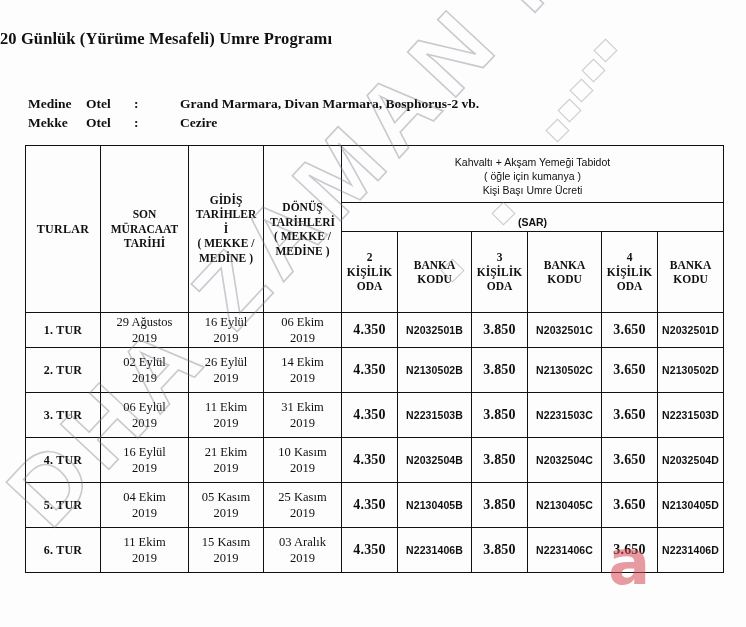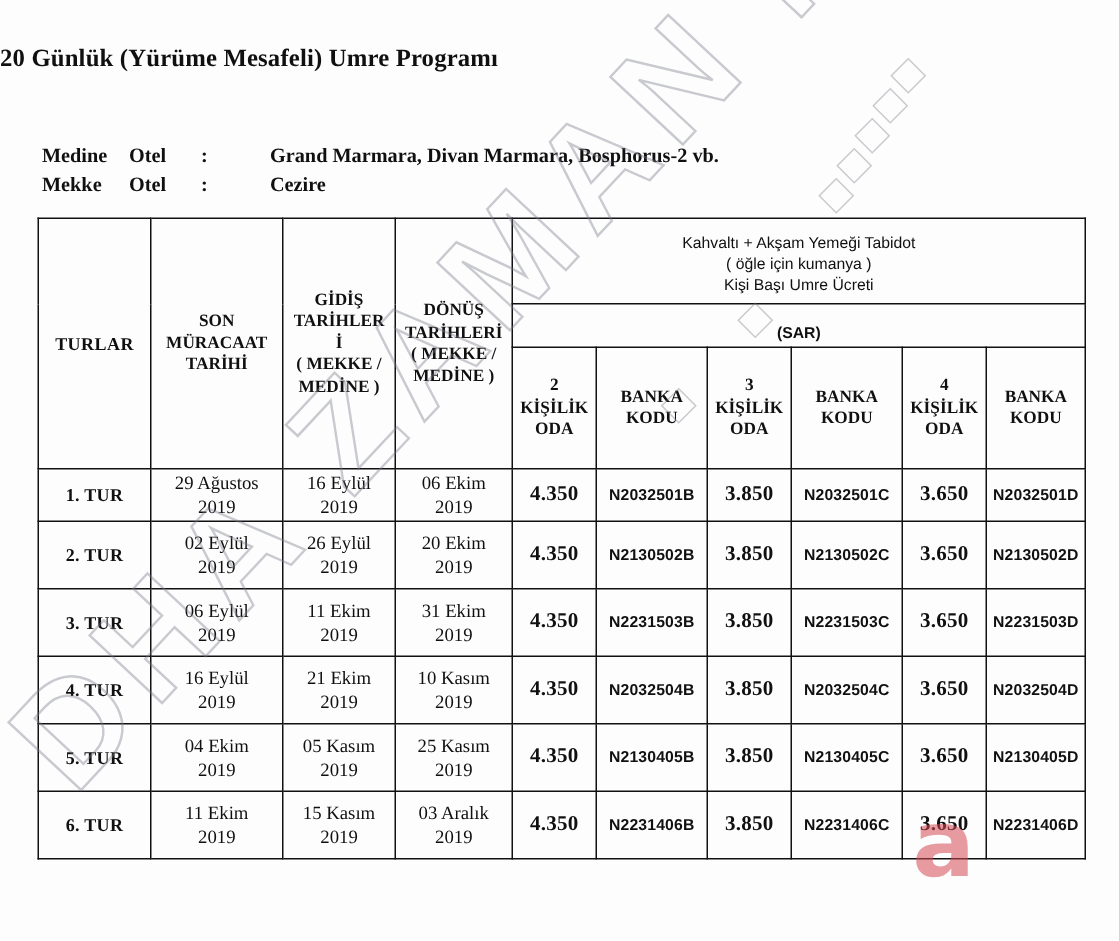--- a/index.html
+++ b/index.html
@@ -323,21 +323,21 @@
             <td class="cell-tur"><span>2. TUR</span></td>
             <td class="cell-date">
               <span class="date-day">02 Eylül</span>
               <span class="date-year">2019</span>
             </td>
             <td class="cell-date">
               <span class="date-day">26 Eylül</span>
               <span class="date-year">2019</span>
             </td>
             <td class="cell-date">
-              <span class="date-day">20 Ekim</span>
+              <span class="date-day">14 Ekim</span>
               <span class="date-year">2019</span>
             </td>
             <td class="cell-price"><span>4.350</span></td>
             <td class="cell-code"><span>N2130502B</span></td>
             <td class="cell-price"><span>3.850</span></td>
             <td class="cell-code"><span>N2130502C</span></td>
             <td class="cell-price"><span>3.650</span></td>
             <td class="cell-code"><span>N2130502D</span></td>
           </tr>
           <tr style="height: 45px;">

